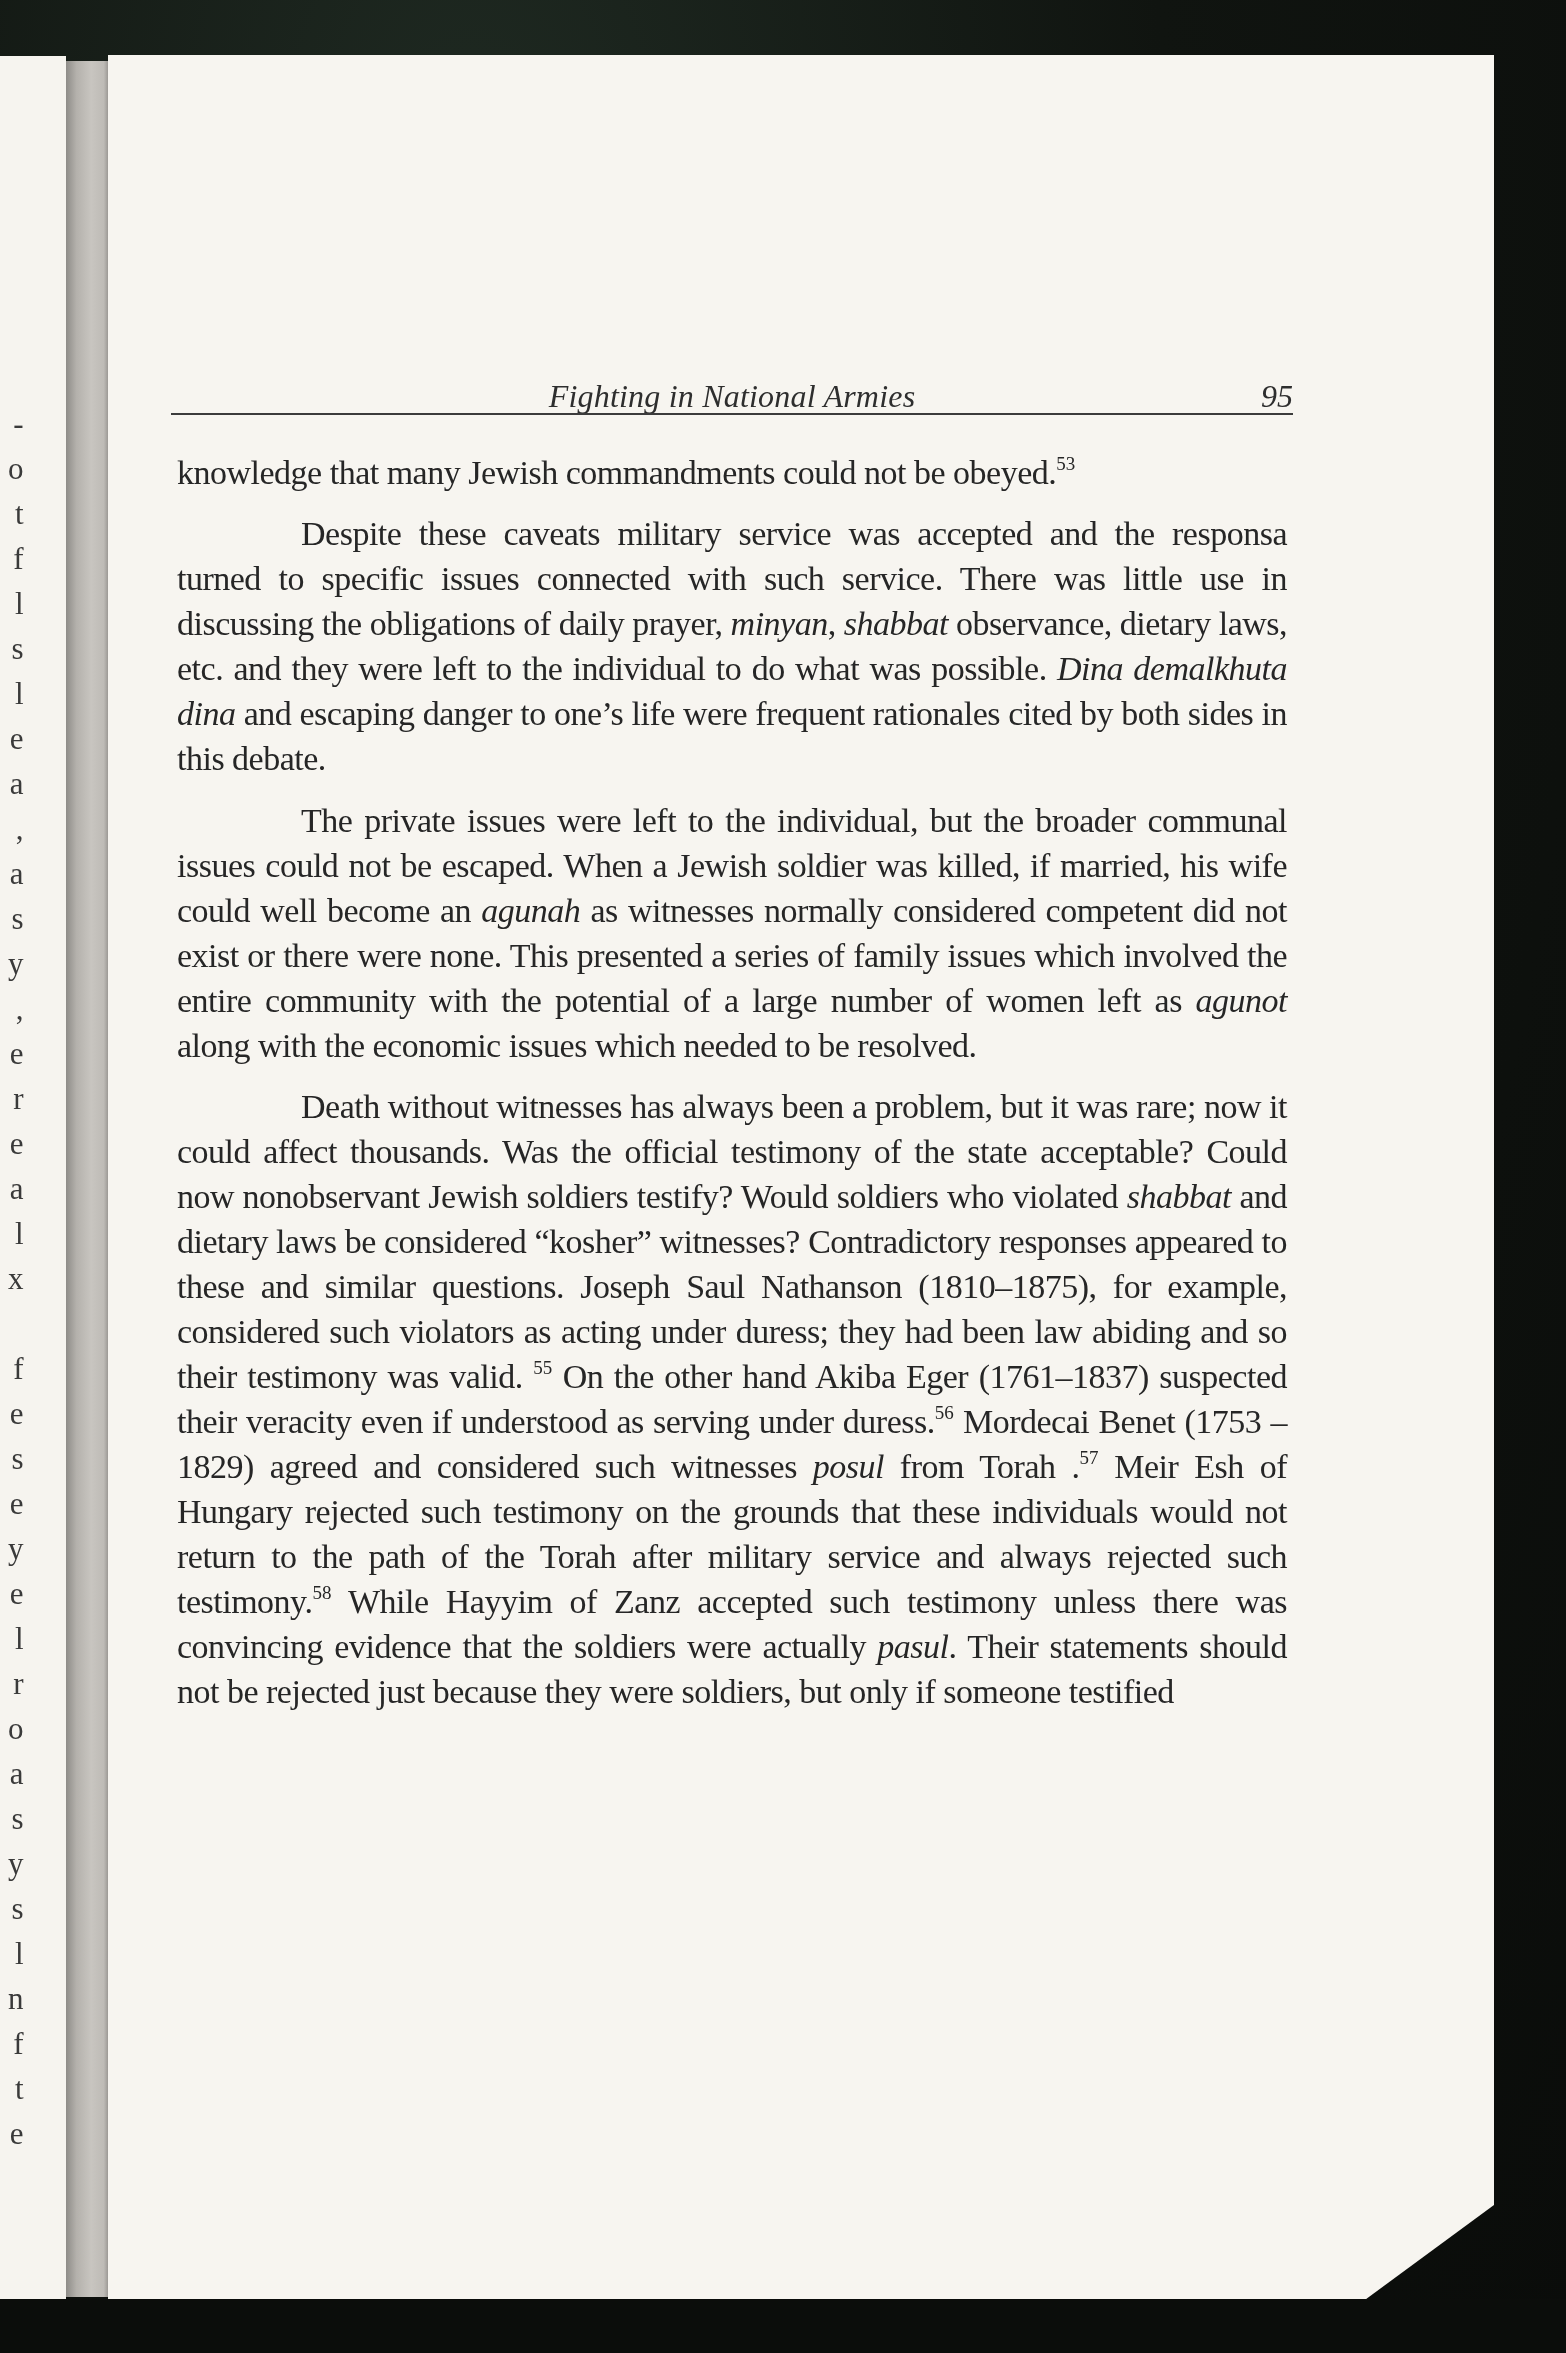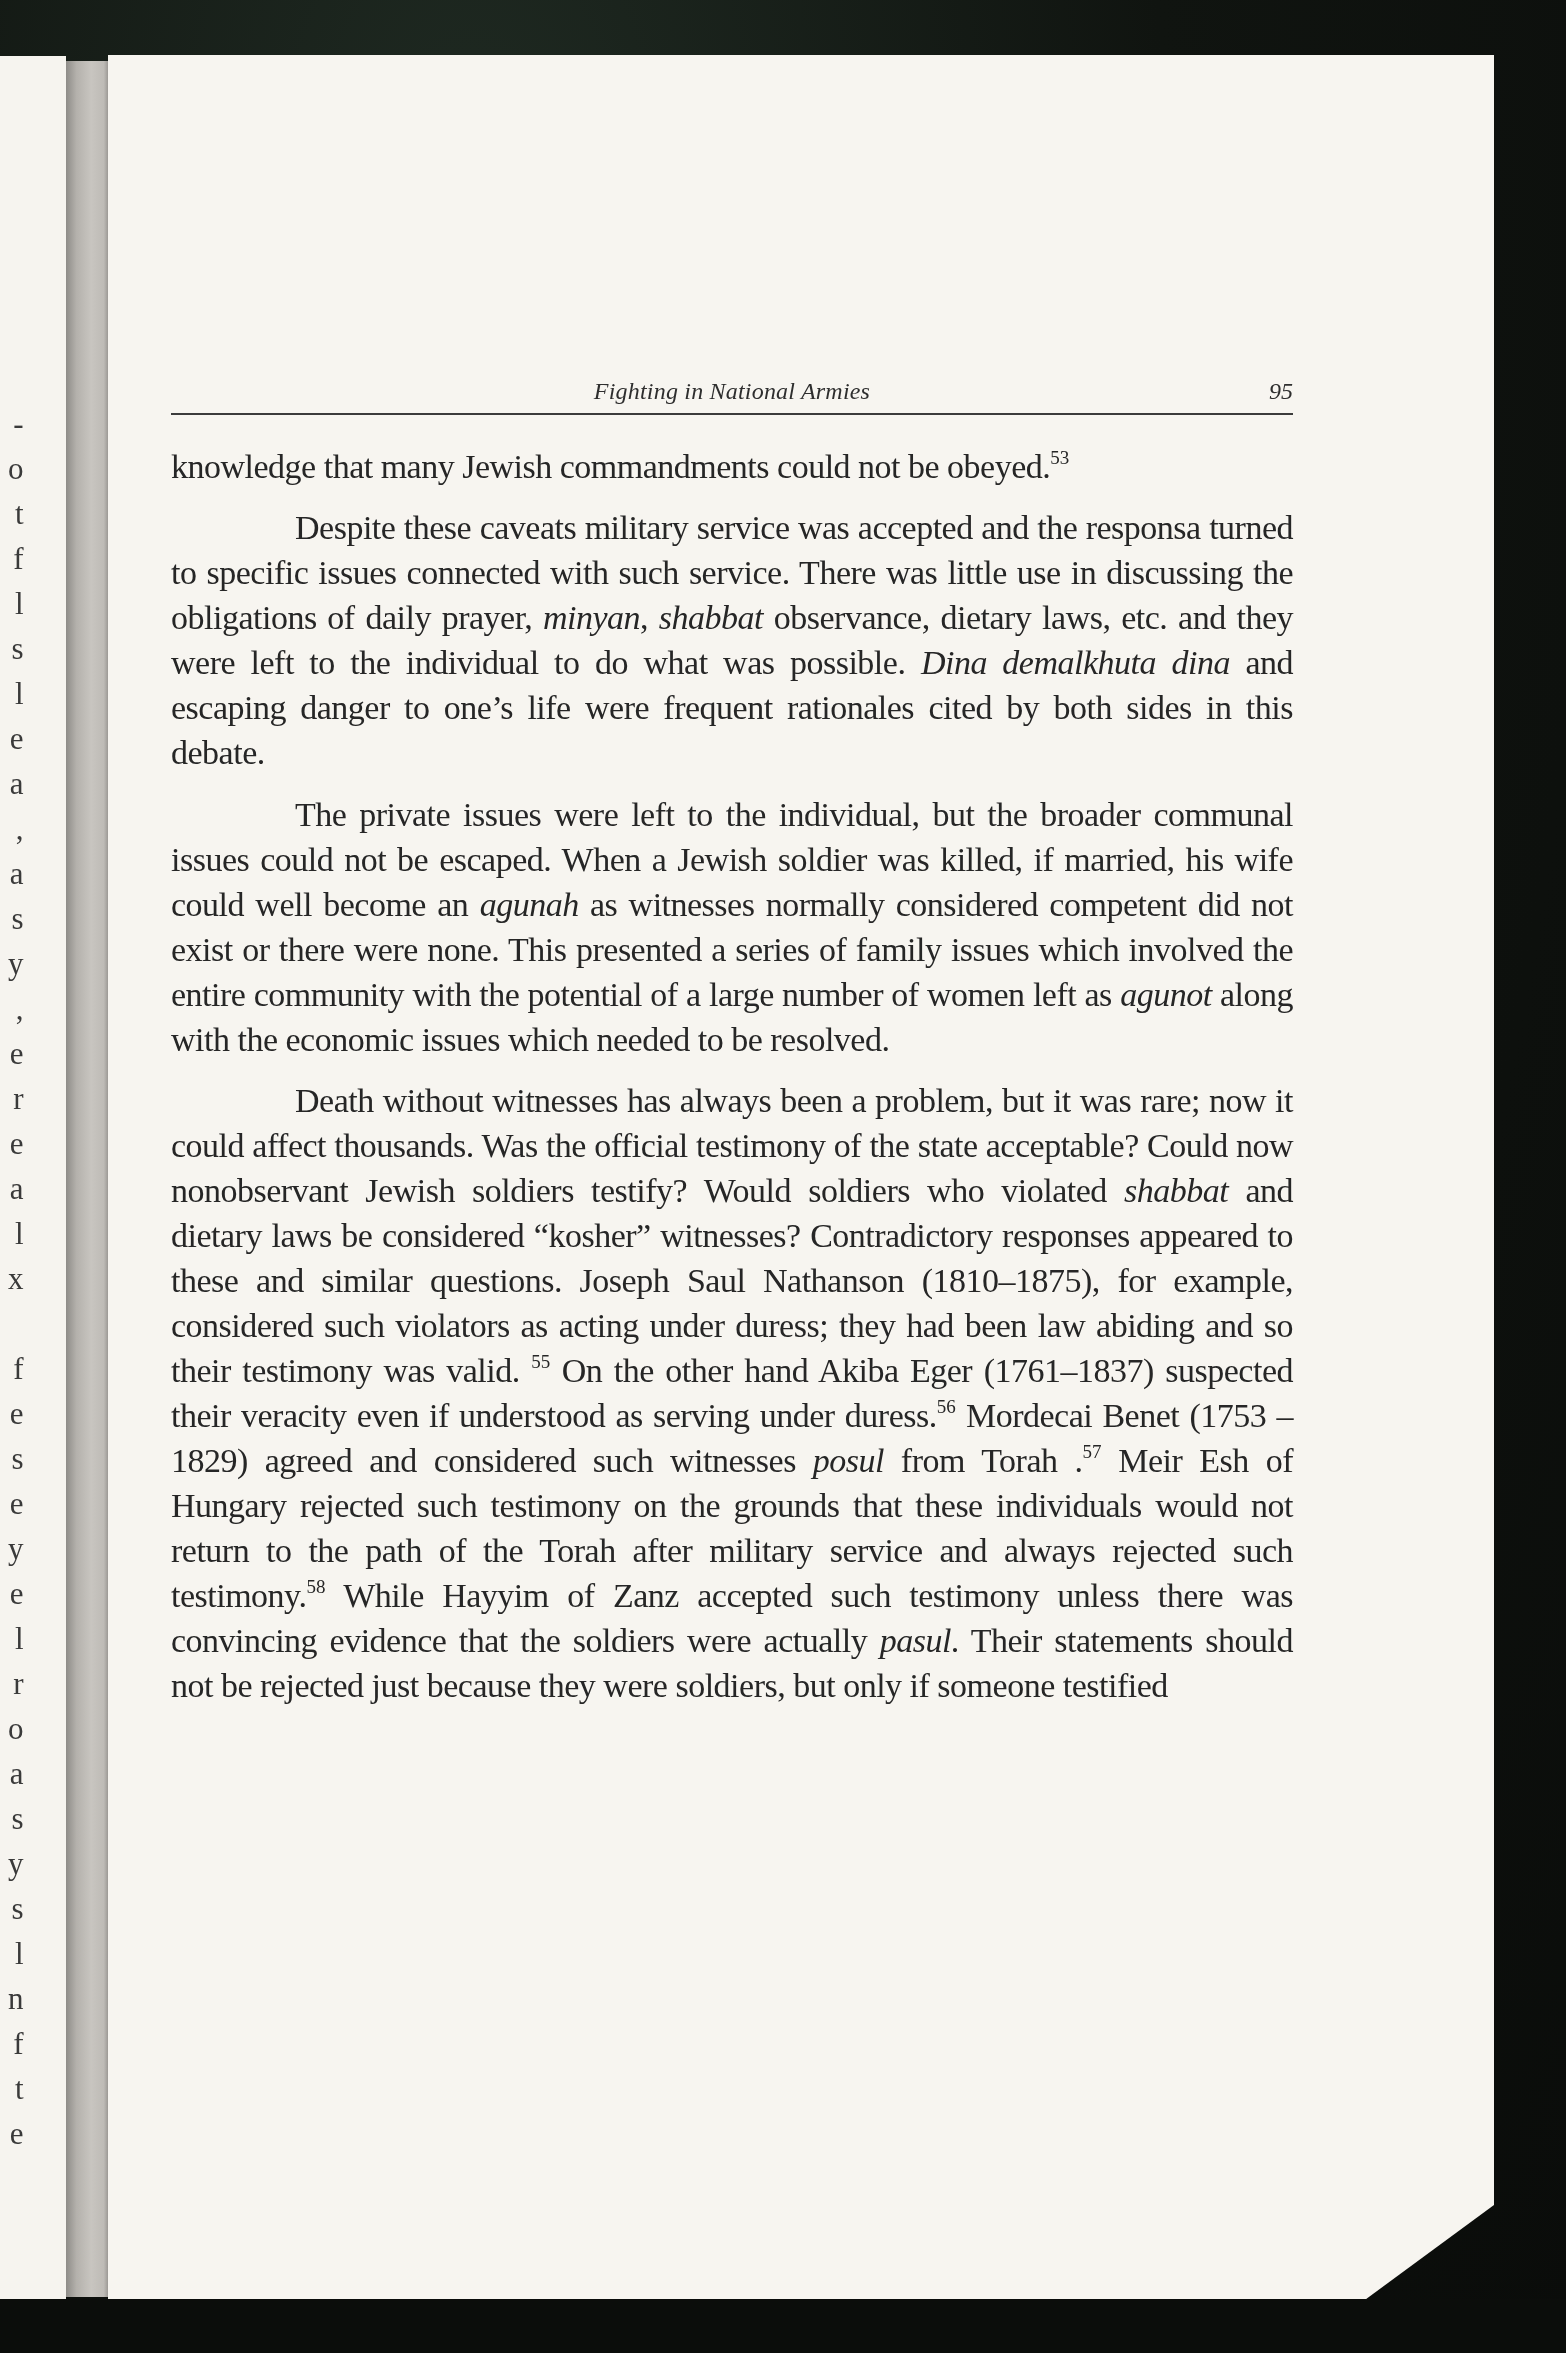--- a/index.html
+++ b/index.html
@@ -62,21 +62,21 @@
       background: #f7f5f0;
       clip-path: polygon(0 0, 100% 0, 100% 95.3%, 89.6% 100%, 0 100%);
     }
     .running-head {
       position: absolute;
       left: 63px;
       top: 323px;
       width: 1122px;
       height: 39px;
       font-family: "Liberation Serif", serif;
-      font-size: 24px;
+      font-size: 32px;
       color: #2e2e2e;
     }
     .running-head .title {
       position: absolute;
       left: 0;
       right: 0;
       text-align: center;
       font-style: italic;
       letter-spacing: 0.2px;
     }
@@ -101,21 +101,21 @@
       width: 1122px;
       font-family: "Liberation Serif", serif;
       font-size: 34px;
       line-height: 45px;
       color: #262626;
       text-align: justify;
       letter-spacing: -0.5px;
       word-spacing: 0px;
     }
     .body-text p {
-      margin: 0;
+      margin: 6px;
     }
     .body-text p.indent {
       text-indent: 124px;
     }
     .body-text p.gap {
       margin-top: 16.4px;
     }
     .body-text .i { font-style: italic; }
     .body-text sup {
       font-size: 19px;

